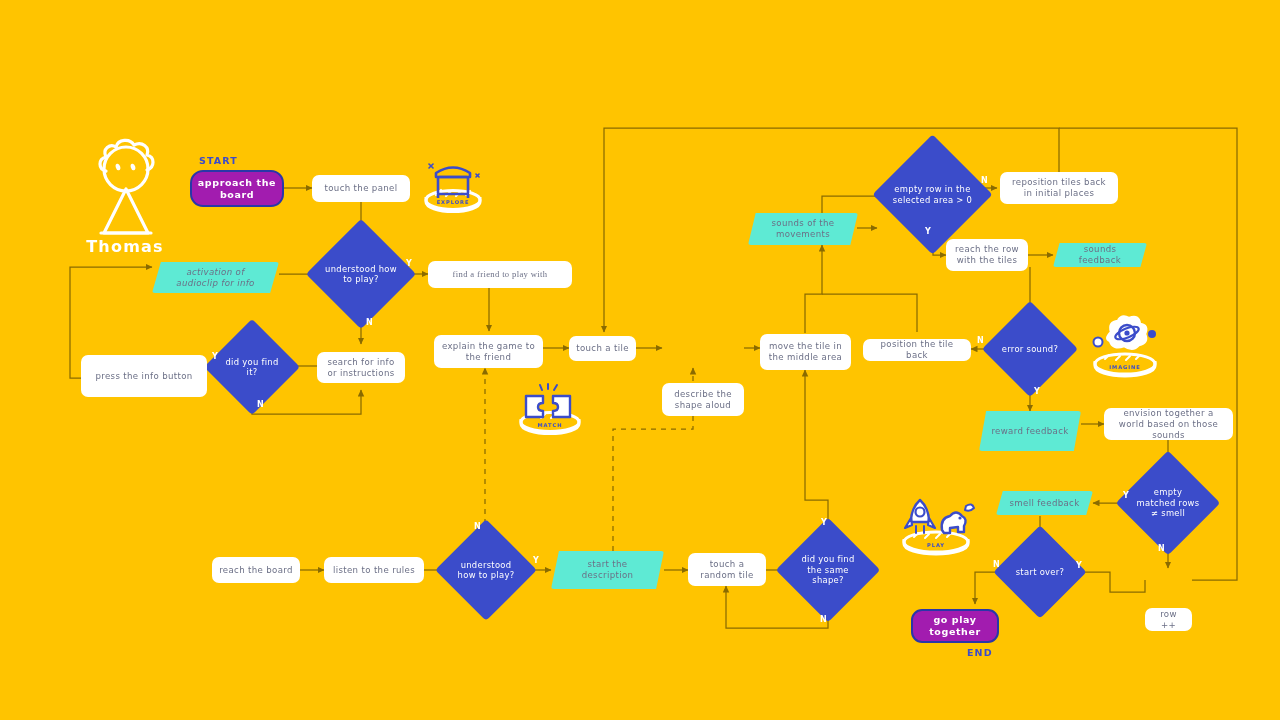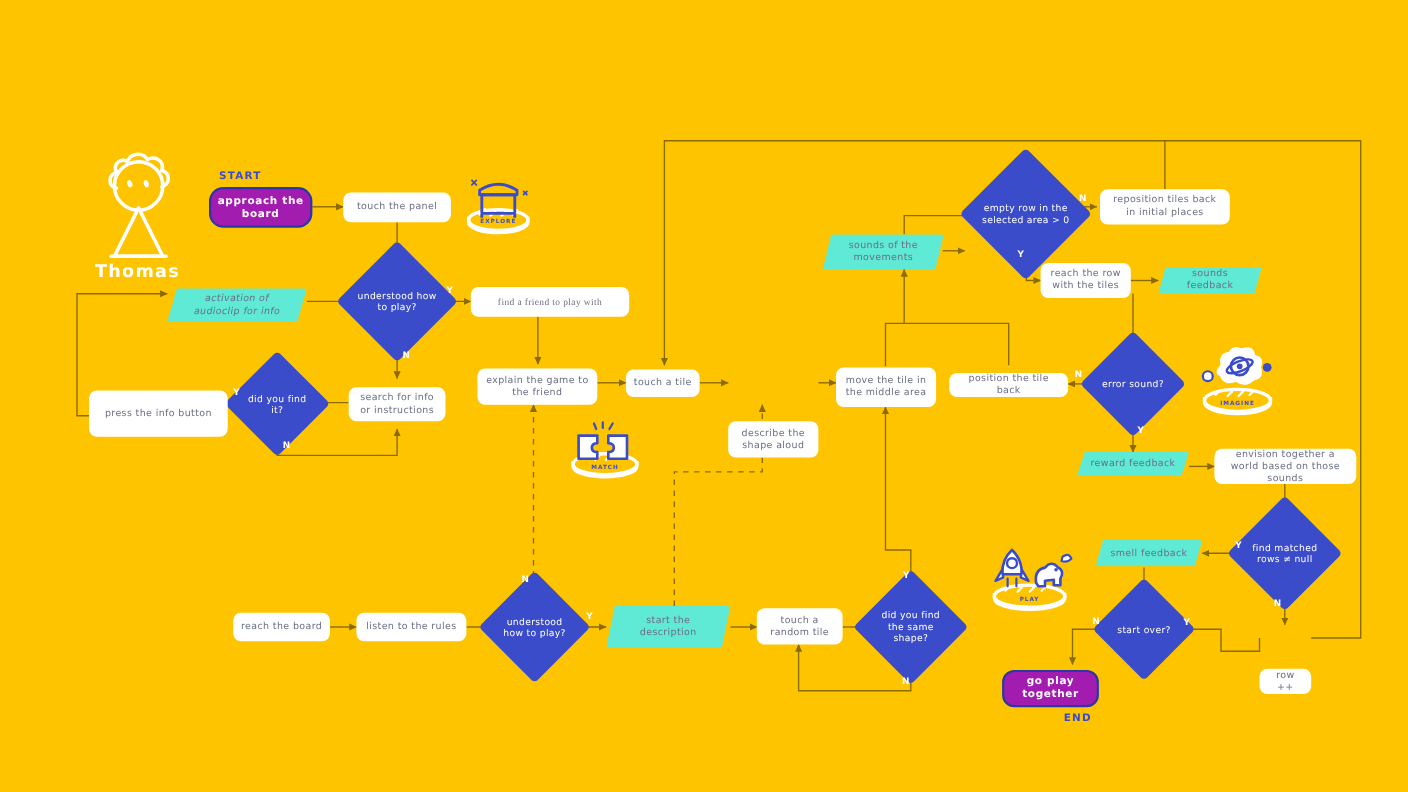--- a/index.html
+++ b/index.html
@@ -313,27 +313,27 @@
 
   <div class="node process" style="left:946px;top:239px;width:82px;height:32px;">reach the row with the tiles</div>
 
   <div class="node io" style="left:1053px;top:243px;width:94px;height:24px;">sounds feedback</div>
 
   <div class="node decision" style="left:996px;top:315px;width:68px;height:68px;">
     <span class="dia"></span>
     <span class="dtxt">error sound?</span>
   </div>
 
-  <div class="node io" style="left:979px;top:411px;width:102px;height:22px;text-align:center;">reward feedback</div>
+  <div class="node io" style="left:979px;top:411px;width:102px;height:40px;text-align:center;">reward feedback</div>
 
   <div class="node process" style="left:1104px;top:408px;width:129px;height:32px;">envision together a world based on those sounds</div>
 
   <div class="node decision" style="left:1131px;top:466px;width:74px;height:74px;">
     <span class="dia"></span>
-    <span class="dtxt">find matched rows ≠ null</span>
+    <span class="dtxt">empty matched rows ≠ smell</span>
   </div>
 
   <div class="node io" style="left:996px;top:491px;width:97px;height:24px;">smell feedback</div>
 
   <div class="node process" style="left:1145px;top:568px;width:47px;height:23px;margin-top:40px;">row ++</div>
 
   <div class="node decision" style="left:1007px;top:539px;width:66px;height:66px;">
     <span class="dia"></span>
     <span class="dtxt">start over?</span>
   </div>

